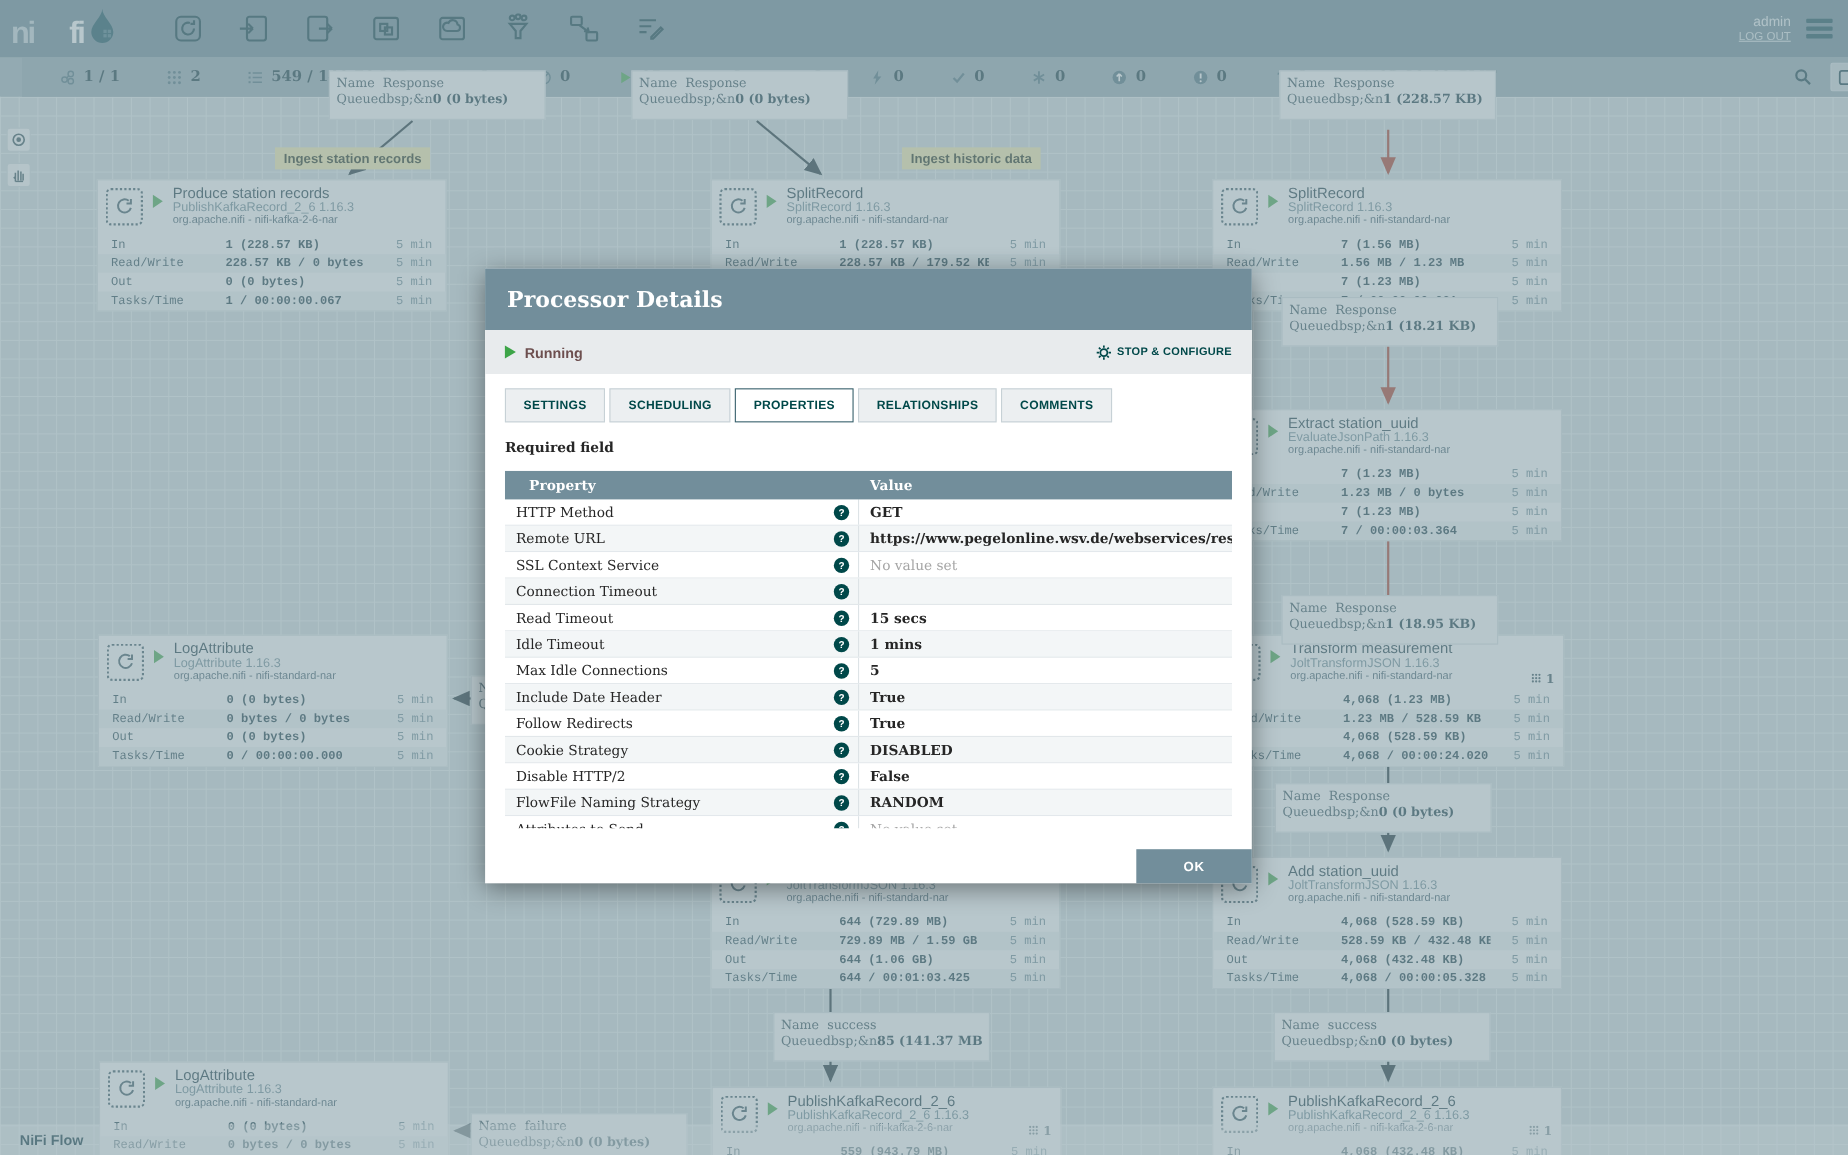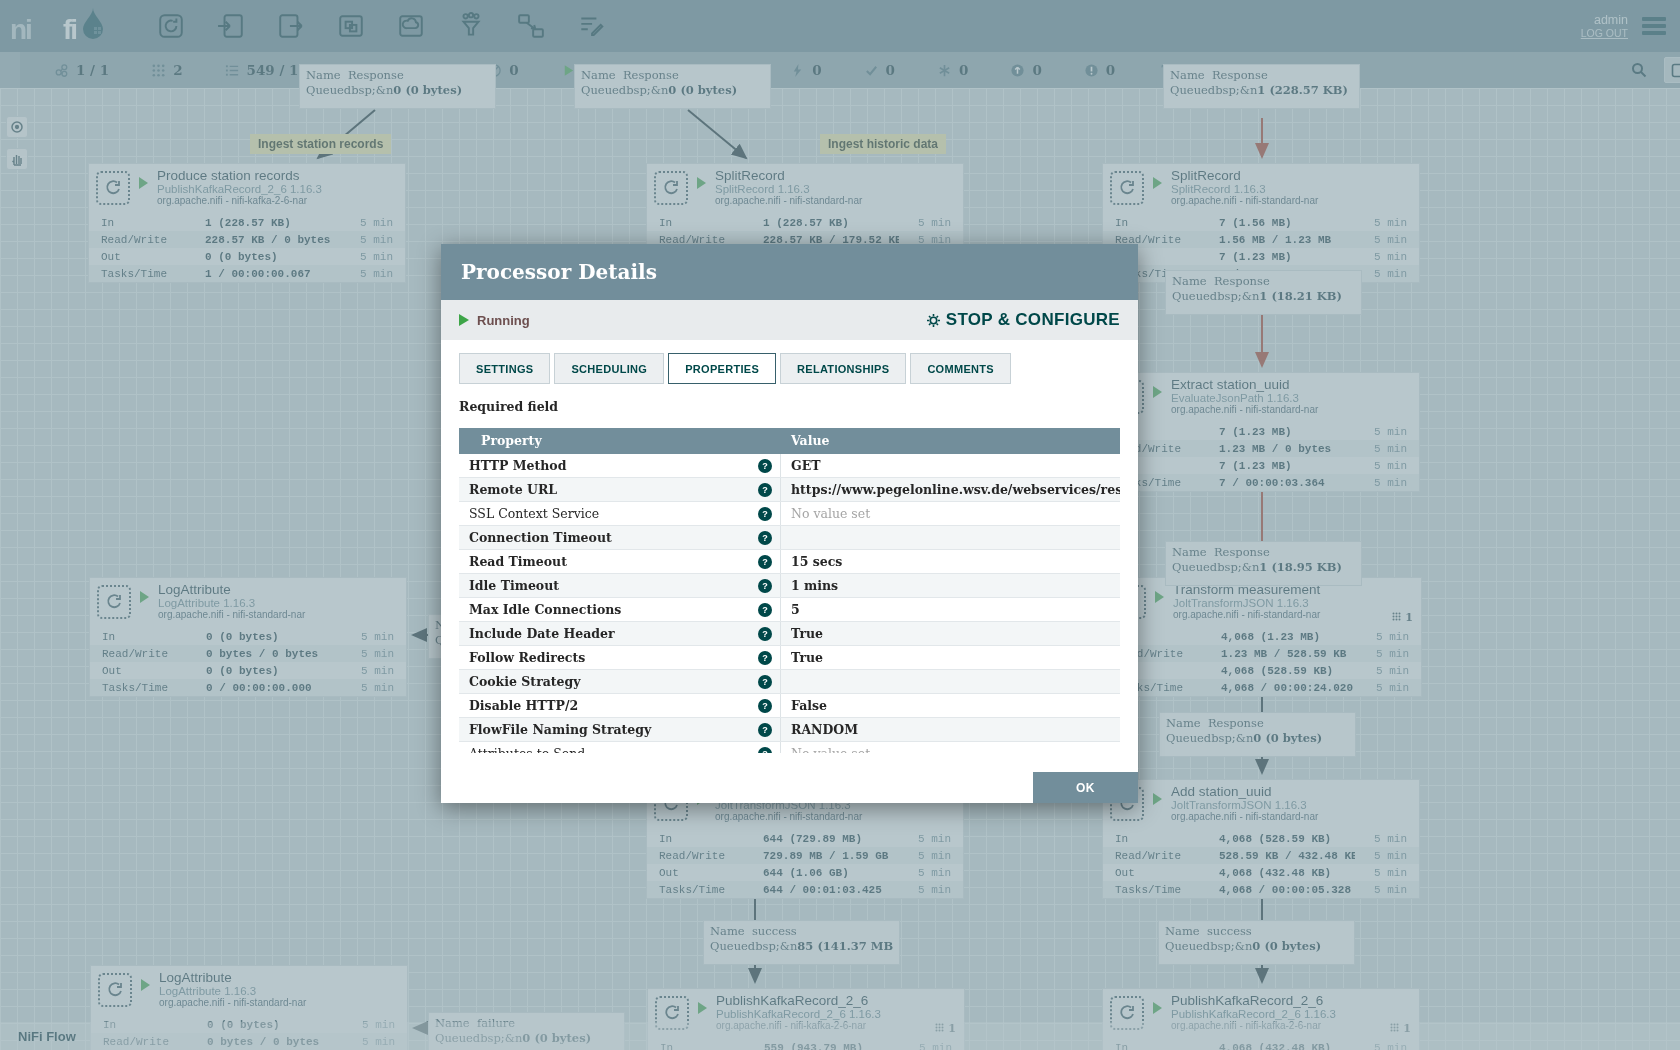--- a/index.html
+++ b/index.html
@@ -76,36 +76,36 @@
   .haze{position:absolute;inset:0;background:var(--haze);z-index:40;pointer-events:none;}
 
   
   .modal{position:absolute;left:441px;top:244px;width:697px;height:559px;background:#ffffff;z-index:60;box-shadow:0 5px 22px rgba(0,0,0,0.42);}
   .mhead{height:56px;background:var(--dlg-head);display:flex;align-items:center;}
   .mtitle{margin-left:20px;font-family:"DejaVu Serif",serif;font-weight:bold;font-size:20px;color:#ffffff;}
   .mstatus{height:40px;background:#e8ebed;display:flex;align-items:center;padding:0 18px;}
   .runwrap{display:flex;align-items:center;gap:8px;}
   .runplay{width:0;height:0;border-left:10px solid var(--green);border-top:6px solid transparent;border-bottom:6px solid transparent;}
   .runtxt{font-size:13px;font-weight:bold;color:#6d4f4f;}
-  .stopcfg{margin-left:auto;display:flex;align-items:center;gap:5px;color:var(--brand);font-size:17px;font-weight:bold;letter-spacing:0.3px;cursor:pointer;}
+  .stopcfg{margin-left:auto;display:flex;align-items:center;gap:5px;color:var(--brand);font-size:10px;font-weight:bold;letter-spacing:0.3px;cursor:pointer;}
   .mbody{position:relative;padding:13px 18px 0 18px;height:463px;}
   .tabs{display:flex;gap:4px;}
   .tab{height:31px;display:flex;align-items:center;padding:0 16px;background:#eceff1;border:1px solid #c7d1d6;
     color:var(--brand);font-size:11px;font-weight:bold;letter-spacing:0.3px;cursor:pointer;}
   .tab.active{background:#ffffff;border-color:#37606b;}
   .reqnote{margin-top:15px;font-family:"DejaVu Serif",serif;font-weight:bold;font-size:12.5px;color:#262626;}
   .ptable{margin-top:14px;height:325px;overflow:hidden;font-family:"DejaVu Serif",serif;font-size:12.5px;}
   .thead{height:26px;background:var(--dlg-head);position:relative;color:#fff;font-weight:bold;}
   .thead span{position:absolute;top:5px;}
   .thead .c1{left:22px;} .thead .c2{left:332px;}
   .trow{display:grid;grid-template-columns:322px 357px 1fr;height:24px;border-bottom:1px solid #e2e7ea;background:#fff;}
   .trow:nth-child(even){background:#f3f6f7;}
   .tcell{display:flex;align-items:center;overflow:hidden;white-space:nowrap;}
   .tcell.prop{padding-left:10px;border-right:1px solid #dde3e6;color:#262626;justify-content:space-between;}
-  .tcell.prop .pn{font-weight:bold;}
+  .tcell.prop .pn{font-weight:normal;}
   .tcell.prop .pn.opt{font-weight:normal;}
   .qmark{flex:0 0 auto;width:14px;height:14px;border-radius:50%;background:var(--brand);color:#fff;
     font-family:"Liberation Sans",sans-serif;font-size:9px;font-weight:bold;display:flex;align-items:center;justify-content:center;margin-right:8px;}
   .tcell.val{padding-left:10px;border-right:1px solid #dde3e6;font-weight:bold;color:#262626;}
   .tcell.val.unset{font-weight:normal;color:#a5a5a5;}
   .okbtn{position:absolute;right:0;bottom:0;width:105px;height:31px;background:var(--dlg-head);color:#fff;
     font-size:12px;font-weight:bold;letter-spacing:0.6px;display:flex;align-items:center;justify-content:center;cursor:pointer;}
 </style>
 </head>
 <body>
@@ -959,20 +959,21 @@
                 <span class="qmark">?</span>
               </div>
               <div class="tcell val">True</div>
               <div class="tcell"></div>
             </div>
             <div class="trow">
               <div class="tcell prop">
                 <span class="pn">Cookie Strategy</span>
                 <span class="qmark">?</span>
               </div>
+              <div class="tcell val">DISABLED</div>
               <div class="tcell"></div>
             </div>
             <div class="trow">
               <div class="tcell prop">
                 <span class="pn">Disable HTTP/2</span>
                 <span class="qmark">?</span>
               </div>
               <div class="tcell val">False</div>
               <div class="tcell"></div>
             </div>

